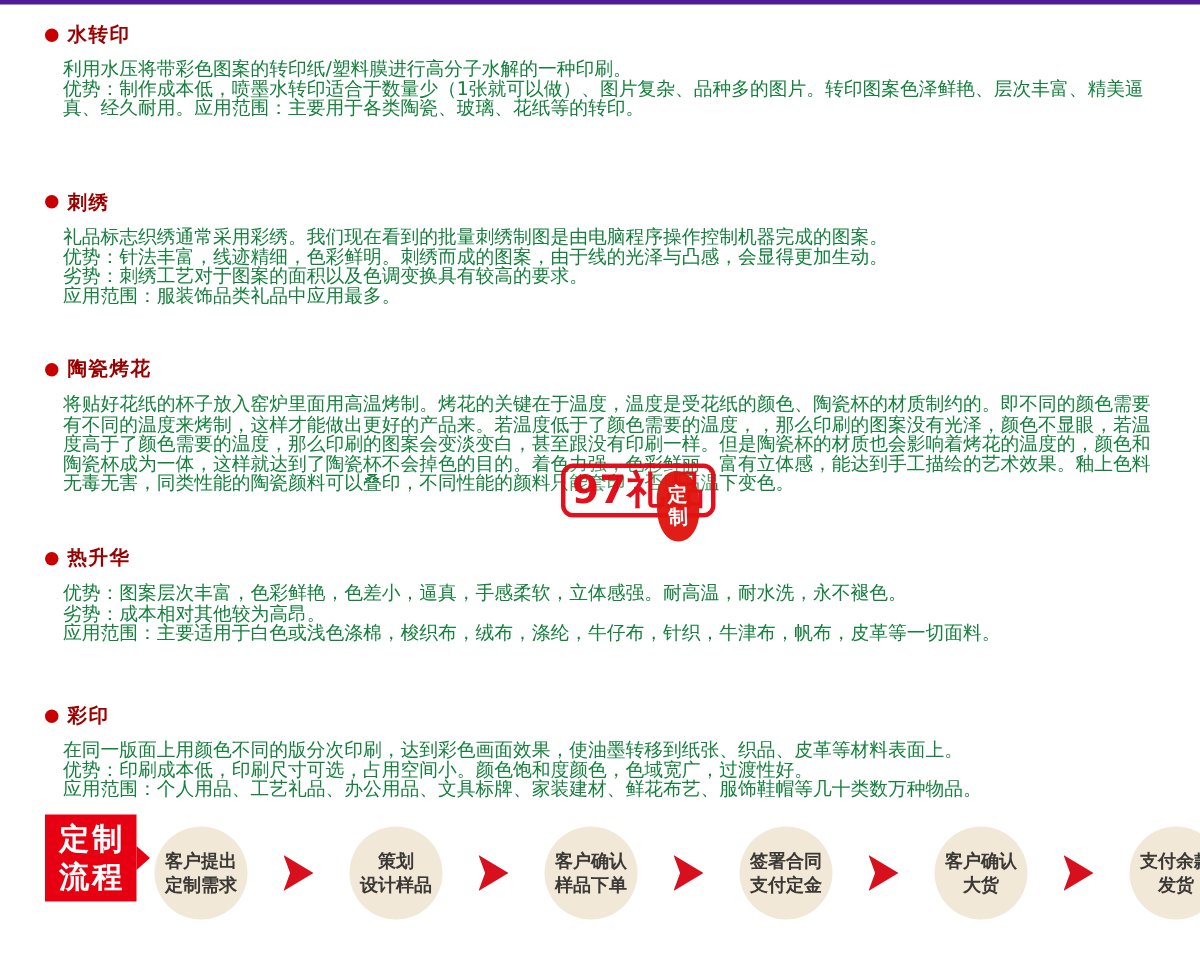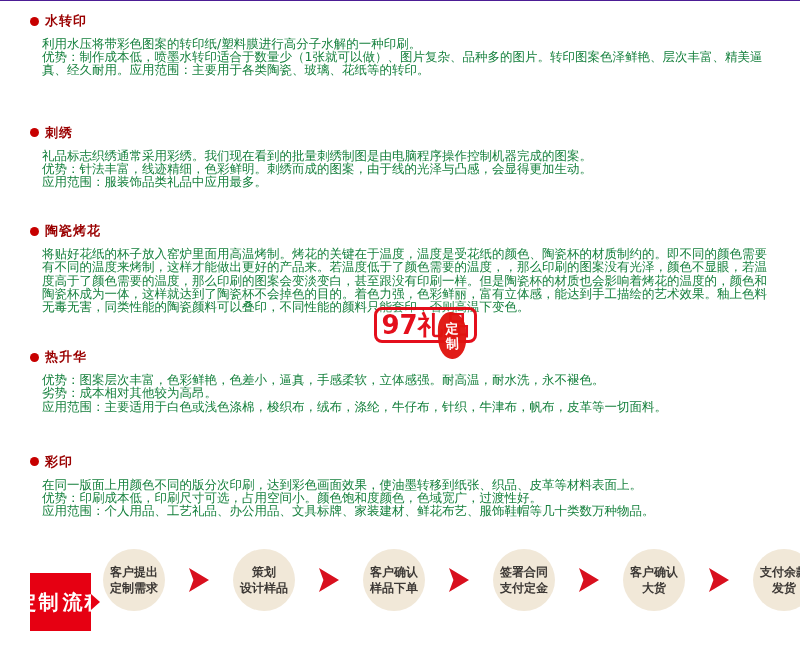--- a/index.html
+++ b/index.html
@@ -2,21 +2,21 @@
 <html><head>
 <meta charset="utf-8">
 <style>
   html,body { margin:0; padding:0; }
   body {
     width:800px; height:648px;
     background:#ffffff;
     font-family:"DejaVu Sans", sans-serif;
     position:relative; overflow:hidden;
   }
-  .page { position:absolute; inset:0; border-top:1px solid #4c1d95; }
+  .page { position:absolute; inset:0; border-top:3px solid #4c1d95; }
 
   
   .content { position:absolute; left:30px; top:0; width:745px; }
   .section { }
   .section:nth-child(1){ margin-top:13px; }
   .section:nth-child(2){ margin-top:49px; }
   .section:nth-child(3){ margin-top:36px; }
   .section:nth-child(4){ margin-top:37px; }
   .section:nth-child(5){ margin-top:42px; }
   .section-header { display:flex; align-items:center; height:14px; }
@@ -36,23 +36,23 @@
   .wm-seal {
     position:absolute; left:438px; top:311px; width:28px; height:47px;
     background:#e0140f; border-radius:46% 54% 50% 48% / 40% 38% 42% 44%;
     transform:rotate(-2deg); opacity:0.96;
     display:flex; flex-direction:column; align-items:center; justify-content:center;
   }
   .wm-seal .sl { color:#ffffff; font-size:13px; font-weight:bold; line-height:15px; }
 
   
   .flow-label {
-    position:absolute; left:30px; top:572px; width:61px; height:58px;
+    position:absolute; left:30px; top:540px; width:61px; height:58px;
     background:#e60012; color:#fff;
-    display:flex; justify-content:center; align-items:center;
+    display:flex; flex-direction:column; justify-content:center; align-items:center;
   }
   .flow-label::after {
     content:""; position:absolute; right:-9px; top:50%; margin-top:-8px;
     border-left:9px solid #e60012; border-top:8px solid transparent; border-bottom:8px solid transparent;
   }
   .flow-label .line { font-size:20px; font-weight:bold; line-height:25px; letter-spacing:2px; padding-left:2px; white-space:nowrap; }
 
   .flow-steps {
     position:absolute; left:103px; top:547px; width:674px; height:64px;
     display:flex; align-items:center; justify-content:space-between;gap:24px;
@@ -84,20 +84,21 @@
         </div>
       </div>
       <div class="section">
         <div class="section-header">
           <span class="bullet"></span>
           <span class="section-title">刺绣</span>
         </div>
         <div class="section-body">
           <div class="bline">礼品标志织绣通常采用彩绣。我们现在看到的批量刺绣制图是由电脑程序操作控制机器完成的图案。</div>
           <div class="bline">优势：针法丰富，线迹精细，色彩鲜明。刺绣而成的图案，由于线的光泽与凸感，会显得更加生动。</div>
+          <div class="bline">劣势：刺绣工艺对于图案的面积以及色调变换具有较高的要求。</div>
           <div class="bline">应用范围：服装饰品类礼品中应用最多。</div>
         </div>
       </div>
       <div class="section">
         <div class="section-header">
           <span class="bullet"></span>
           <span class="section-title">陶瓷烤花</span>
         </div>
         <div class="section-body">
           <div class="bline">将贴好花纸的杯子放入窑炉里面用高温烤制。烤花的关键在于温度，温度是受花纸的颜色、陶瓷杯的材质制约的。即不同的颜色需要有不同的温度来烤制，这样才能做出更好的产品来。若温度低于了颜色需要的温度，，那么印刷的图案没有光泽，颜色不显眼，若温度高于了颜色需要的温度，那么印刷的图案会变淡变白，甚至跟没有印刷一样。但是陶瓷杯的材质也会影响着烤花的温度的，颜色和陶瓷杯成为一体，这样就达到了陶瓷杯不会掉色的目的。着色力强，色彩鲜丽，富有立体感，能达到手工描绘的艺术效果。釉上色料无毒无害，同类性能的陶瓷颜料可以叠印，不同性能的颜料只能套印，否则高温下变色。</div>

